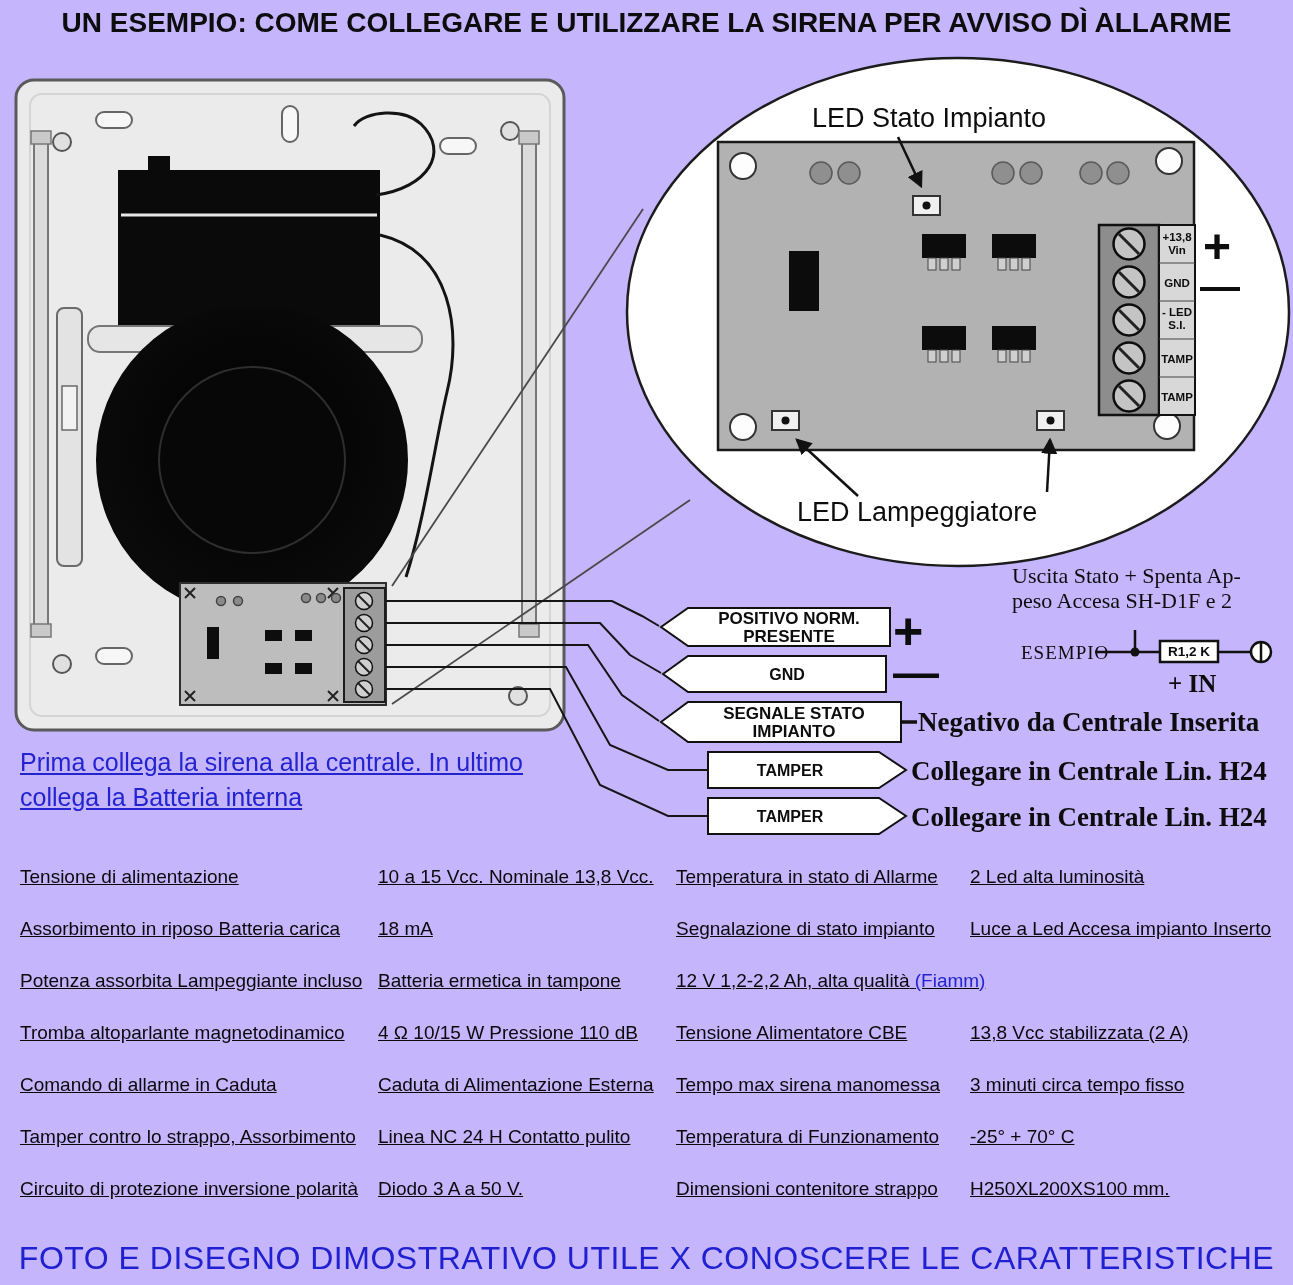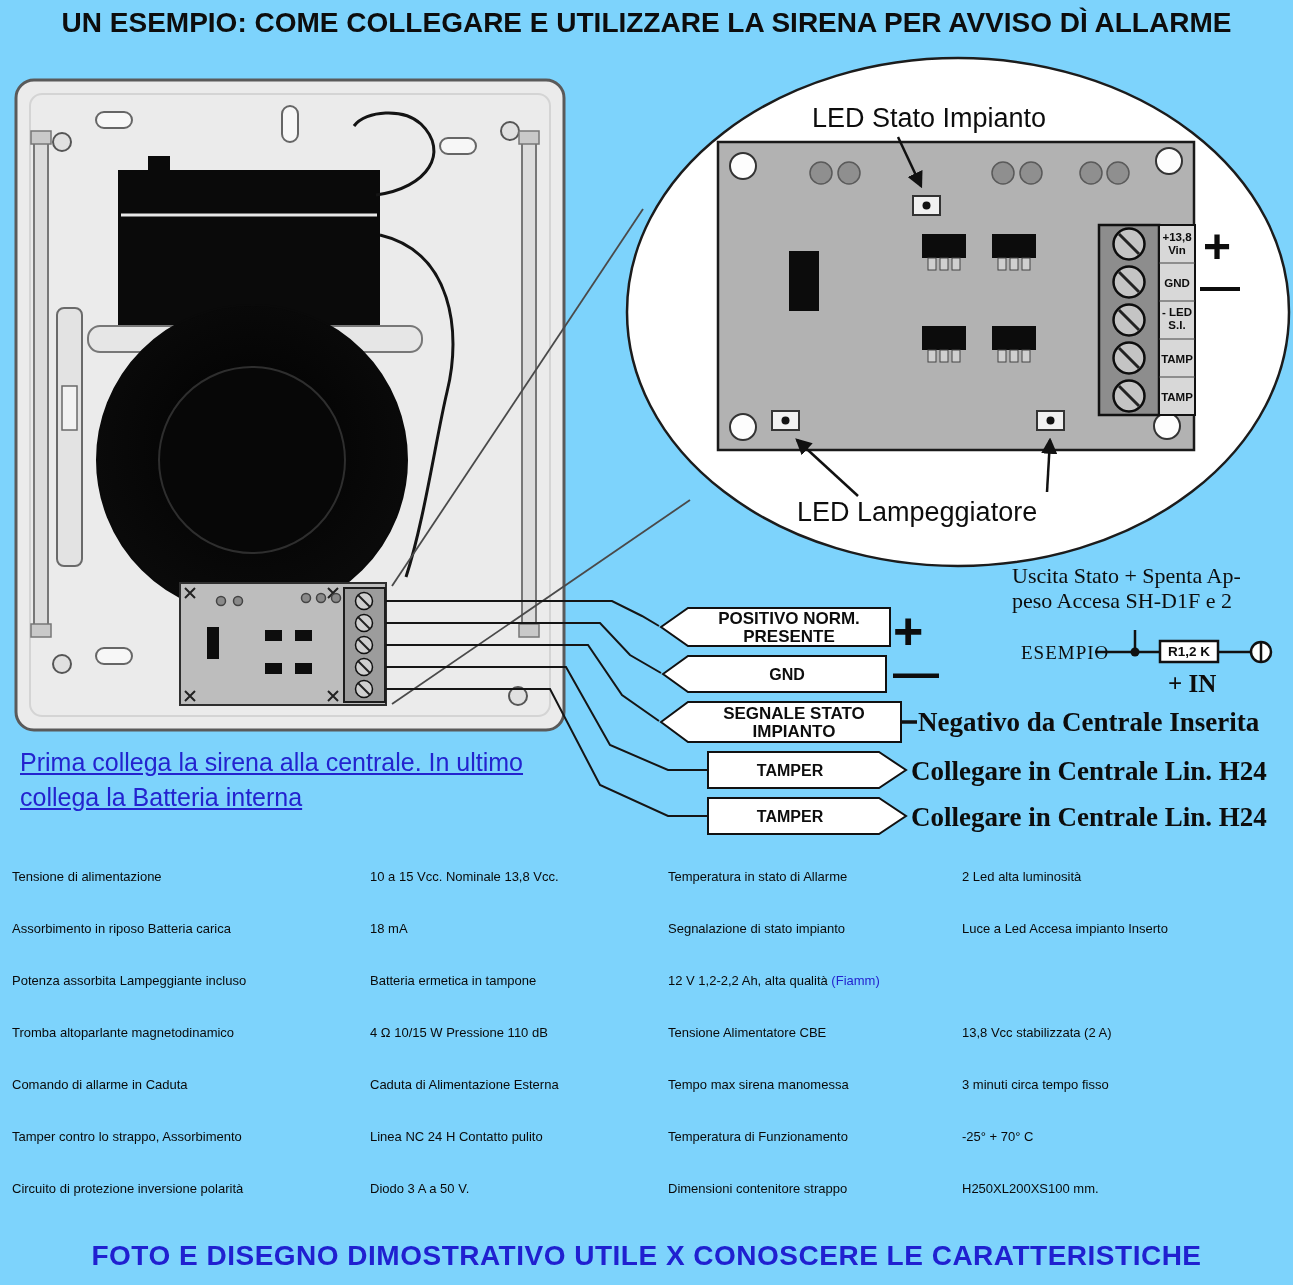--- a/index.html
+++ b/index.html
@@ -1,30 +1,30 @@
 <!DOCTYPE html>
 <html><head>
 <meta charset="utf-8">
 <style>
   * { margin:0; padding:0; box-sizing:border-box; }
   html,body { background:#ffffff; }
-  .page { position:relative; width:1293px; height:1285px; background:#7dd3fc;
+  .page { position:relative; width:1293px; height:1285px; background:#c4b5fd;
           font-family:"Liberation Sans", sans-serif; overflow:hidden; }
   .title { position:absolute; top:7px; left:0; width:100%; text-align:center;
            font-size:28px; font-weight:bold; color:#0d0d0d; }
   .diagram-svg { position:absolute; top:52px; left:0; }
   .blue-note { position:absolute; top:745px; left:20px; width:520px;
                font-size:25px; line-height:1.38; color:#2323cf;text-decoration:underline; }
   .specs { position:absolute; top:851px; left:0; width:1293px; color:#0a0a0a; }
   .srow { display:grid; grid-template-columns:358px 298px 294px 1fr;
-          height:52px; line-height:52px; padding-left:12px;
-          white-space:nowrap; font-size:13px; }
+          height:52px; line-height:52px; padding-left:20px;
+          white-space:nowrap; font-size:19px;text-decoration:underline; }
   .fiamm { color:#2323cf; }
   .footer { position:absolute; top:1240px; left:0; width:100%; text-align:center;
-            font-size:28px; font-weight:bold; color:#2020d0; letter-spacing:0.5px; }
+            font-size:32px; font-weight:normal; color:#2020d0; letter-spacing:0.5px; }
   svg text { font-family:"Liberation Sans", sans-serif; fill:#0d0d0d; }
   svg text.serif { font-family:"Liberation Serif", serif; }
 </style>
 </head>
 <body>
 
 <div class="page">
 
   <h1 class="title">UN ESEMPIO: COME COLLEGARE E UTILIZZARE LA SIRENA PER AVVISO DÌ ALLARME</h1>
 

